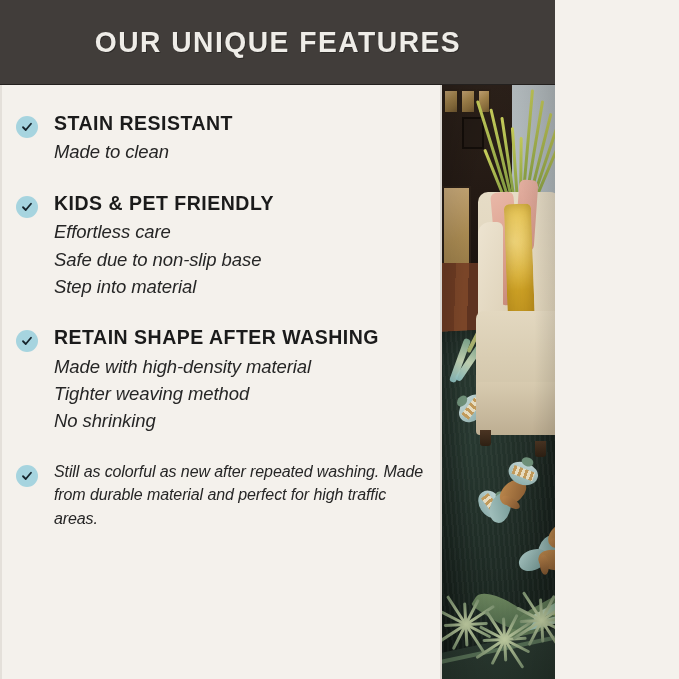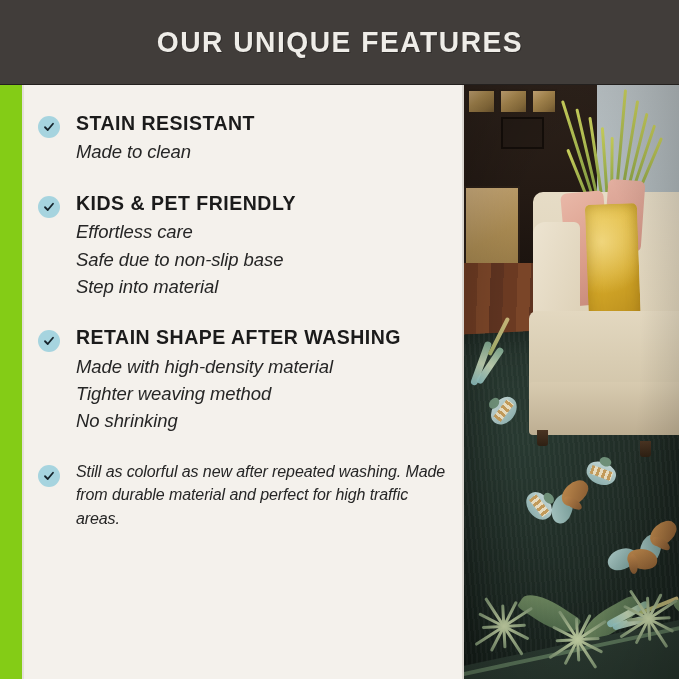--- a/index.html
+++ b/index.html
@@ -6,22 +6,22 @@
 
   html, body {
     width:679px; height:679px;
     background:#F4F1EC;
     font-family:"Liberation Sans", sans-serif;
     overflow:hidden;
   }
 
   .infographic {
     position:relative;
-    width:679px; height:679px;
-    background:#84cc16;
+    width:555px; height:679px;
+    background:#b91c1c;
     display:flex; flex-direction:column;
   }
 
   
   .header {
     flex:0 0 85px;
     background:#413D3A;
     display:flex; align-items:center; justify-content:center;
     border-bottom:1px solid #23201E;
   }
@@ -30,21 +30,21 @@
     font-size:30px;
     font-weight:bold;
     letter-spacing:1.6px;
     text-transform:uppercase;
     transform:scaleX(0.94);
     text-shadow:1px 1px 0 rgba(0,0,0,.28);
     white-space:nowrap;
   }
 
   
-  .body-split { flex:1 1 auto; display:flex; min-height:0;margin-left:22px; }
+  .body-split { flex:1 1 auto; display:flex; min-height:0; }
 
   
   .features-panel {
     flex:0 0 440px;
     background:#F4F1EC;
     border-left:2px solid #E4E0DA;
     padding:26px 14px 0 14px;
     position:relative;
   }
 

